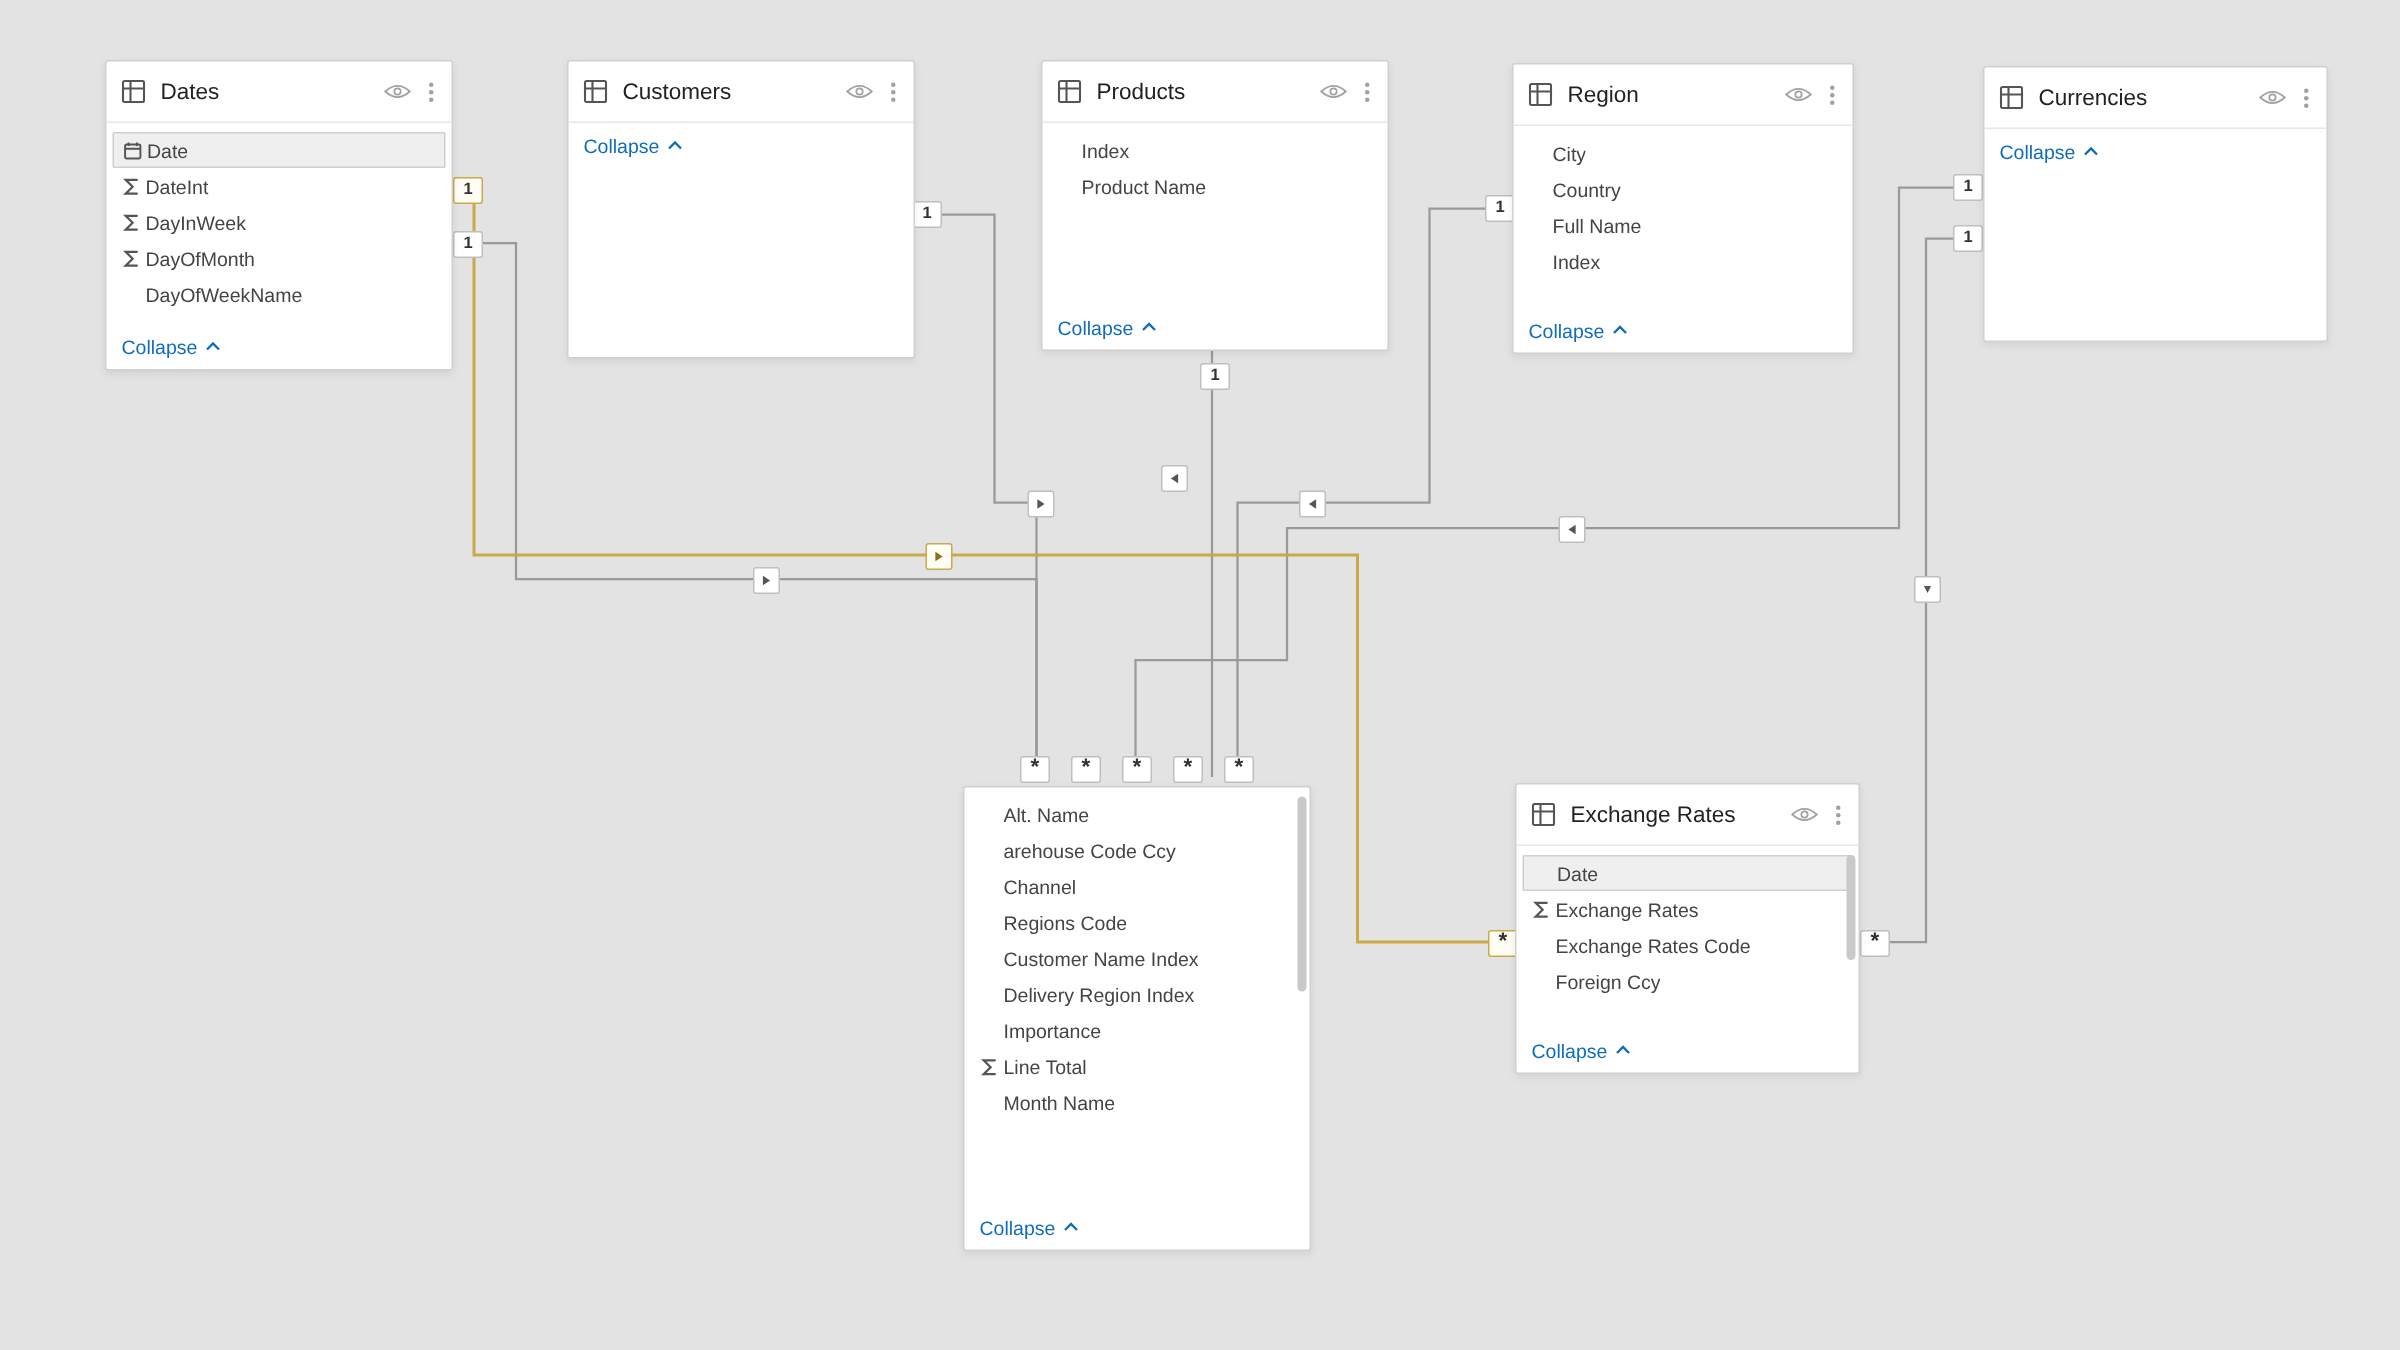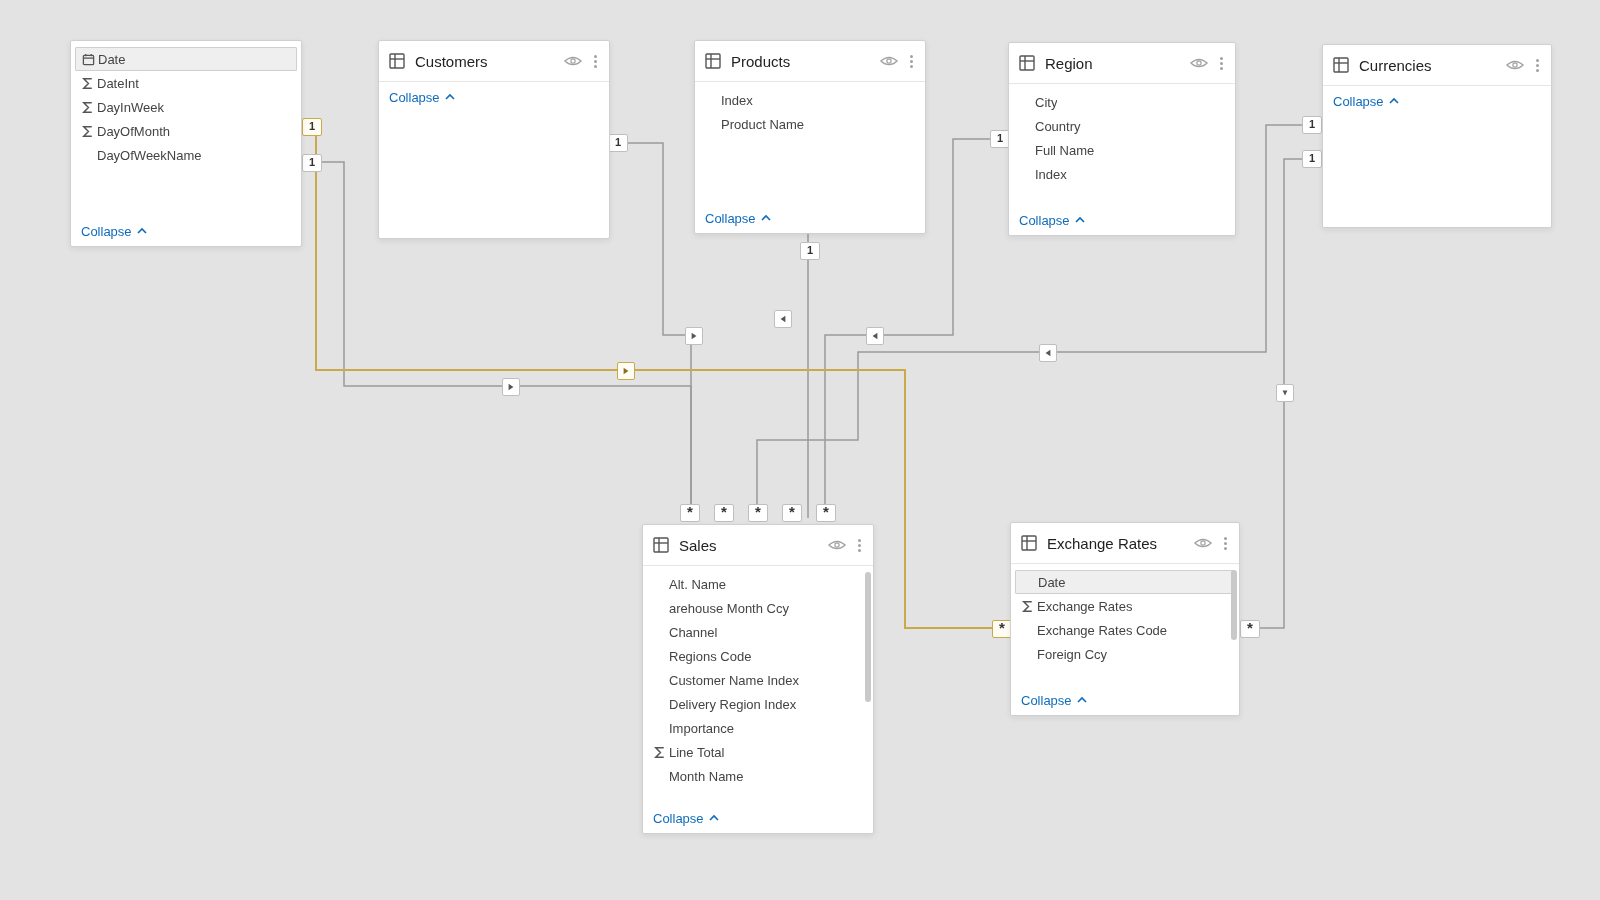--- a/index.html
+++ b/index.html
@@ -102,20 +102,41 @@
 
   <div class="badge star" style="left:680px;top:504px">*</div>
   <div class="badge star" style="left:714px;top:504px">*</div>
   <div class="badge star" style="left:748px;top:504px">*</div>
   <div class="badge star" style="left:782px;top:504px">*</div>
   <div class="badge star" style="left:816px;top:504px">*</div>
   <div class="badge star hi" style="left:992px;top:620px">*</div>
   <div class="badge star" style="left:1240px;top:620px">*</div>
 
   <div id="tbl-dates" class="tbl" style="left:70px;  top:40px;  width:230px; height:205px">
+      <div class="tbl-head">
+        <span class="ico-table">
+          <svg viewBox="0 0 20 20" width="20" height="20" fill="none" stroke="#555" stroke-width="1.4">
+            <rect x="3" y="3" width="14" height="14" rx="1"></rect>
+            <line x1="3" y1="8" x2="17" y2="8"></line>
+            <line x1="8" y1="3" x2="8" y2="17"></line>
+          </svg>
+        </span>
+        <span class="tbl-title">Dates</span>
+        <span class="ico-eye">
+          <svg viewBox="0 0 22 14" width="18" height="14" fill="none" stroke="#555" stroke-width="1.4">
+            <path d="M1 7 Q11 -2 21 7 Q11 16 1 7 Z"></path>
+            <circle cx="11" cy="7" r="2.6"></circle>
+          </svg>
+        </span>
+        <span class="ico-more">
+          <span></span>
+          <span></span>
+          <span></span>
+        </span>
+      </div>
       <div class="fields">
         <div class="field sel">
           <span class="fi">
             <svg viewBox="0 0 14 14" width="13" height="13" fill="none" stroke="#555" stroke-width="1.4">
               <rect x="1.5" y="2.5" width="11" height="10" rx="1"></rect>
               <line x1="1.5" y1="5.5" x2="12.5" y2="5.5"></line>
               <line x1="4" y1="1" x2="4" y2="3.5"></line>
               <line x1="10" y1="1" x2="10" y2="3.5"></line>
             </svg>
           </span>
@@ -295,49 +316,28 @@
         </span>
       </div>
       <div class="tbl-foot">
         <span>Collapse</span>
         <span class="chev"><svg viewBox="0 0 12 12" width="12" height="12" fill="none" stroke="#0f6cbd" stroke-width="1.6">
             <path d="M2 8 L6 4 L10 8"></path>
           </svg></span>
       </div>
     </div>
   <div id="tbl-sales" class="tbl" style="left:642px; top:524px; width:230px; height:308px">
-      <div class="tbl-head">
-        <span class="ico-table">
-          <svg viewBox="0 0 20 20" width="20" height="20" fill="none" stroke="#555" stroke-width="1.4">
-            <rect x="3" y="3" width="14" height="14" rx="1"></rect>
-            <line x1="3" y1="8" x2="17" y2="8"></line>
-            <line x1="8" y1="3" x2="8" y2="17"></line>
-          </svg>
-        </span>
-        <span class="tbl-title">Sales</span>
-        <span class="ico-eye">
-          <svg viewBox="0 0 22 14" width="18" height="14" fill="none" stroke="#555" stroke-width="1.4">
-            <path d="M1 7 Q11 -2 21 7 Q11 16 1 7 Z"></path>
-            <circle cx="11" cy="7" r="2.6"></circle>
-          </svg>
-        </span>
-        <span class="ico-more">
-          <span></span>
-          <span></span>
-          <span></span>
-        </span>
-      </div>
       <div class="fields">
         <div class="field">
           <span class="fi blank"></span>
           <span class="fname">Alt. Name</span>
         </div>
         <div class="field">
           <span class="fi blank"></span>
-          <span class="fname">arehouse Month Ccy</span>
+          <span class="fname">arehouse Code Ccy</span>
         </div>
         <div class="field">
           <span class="fi blank"></span>
           <span class="fname">Channel</span>
         </div>
         <div class="field">
           <span class="fi blank"></span>
           <span class="fname">Regions Code</span>
         </div>
         <div class="field">

